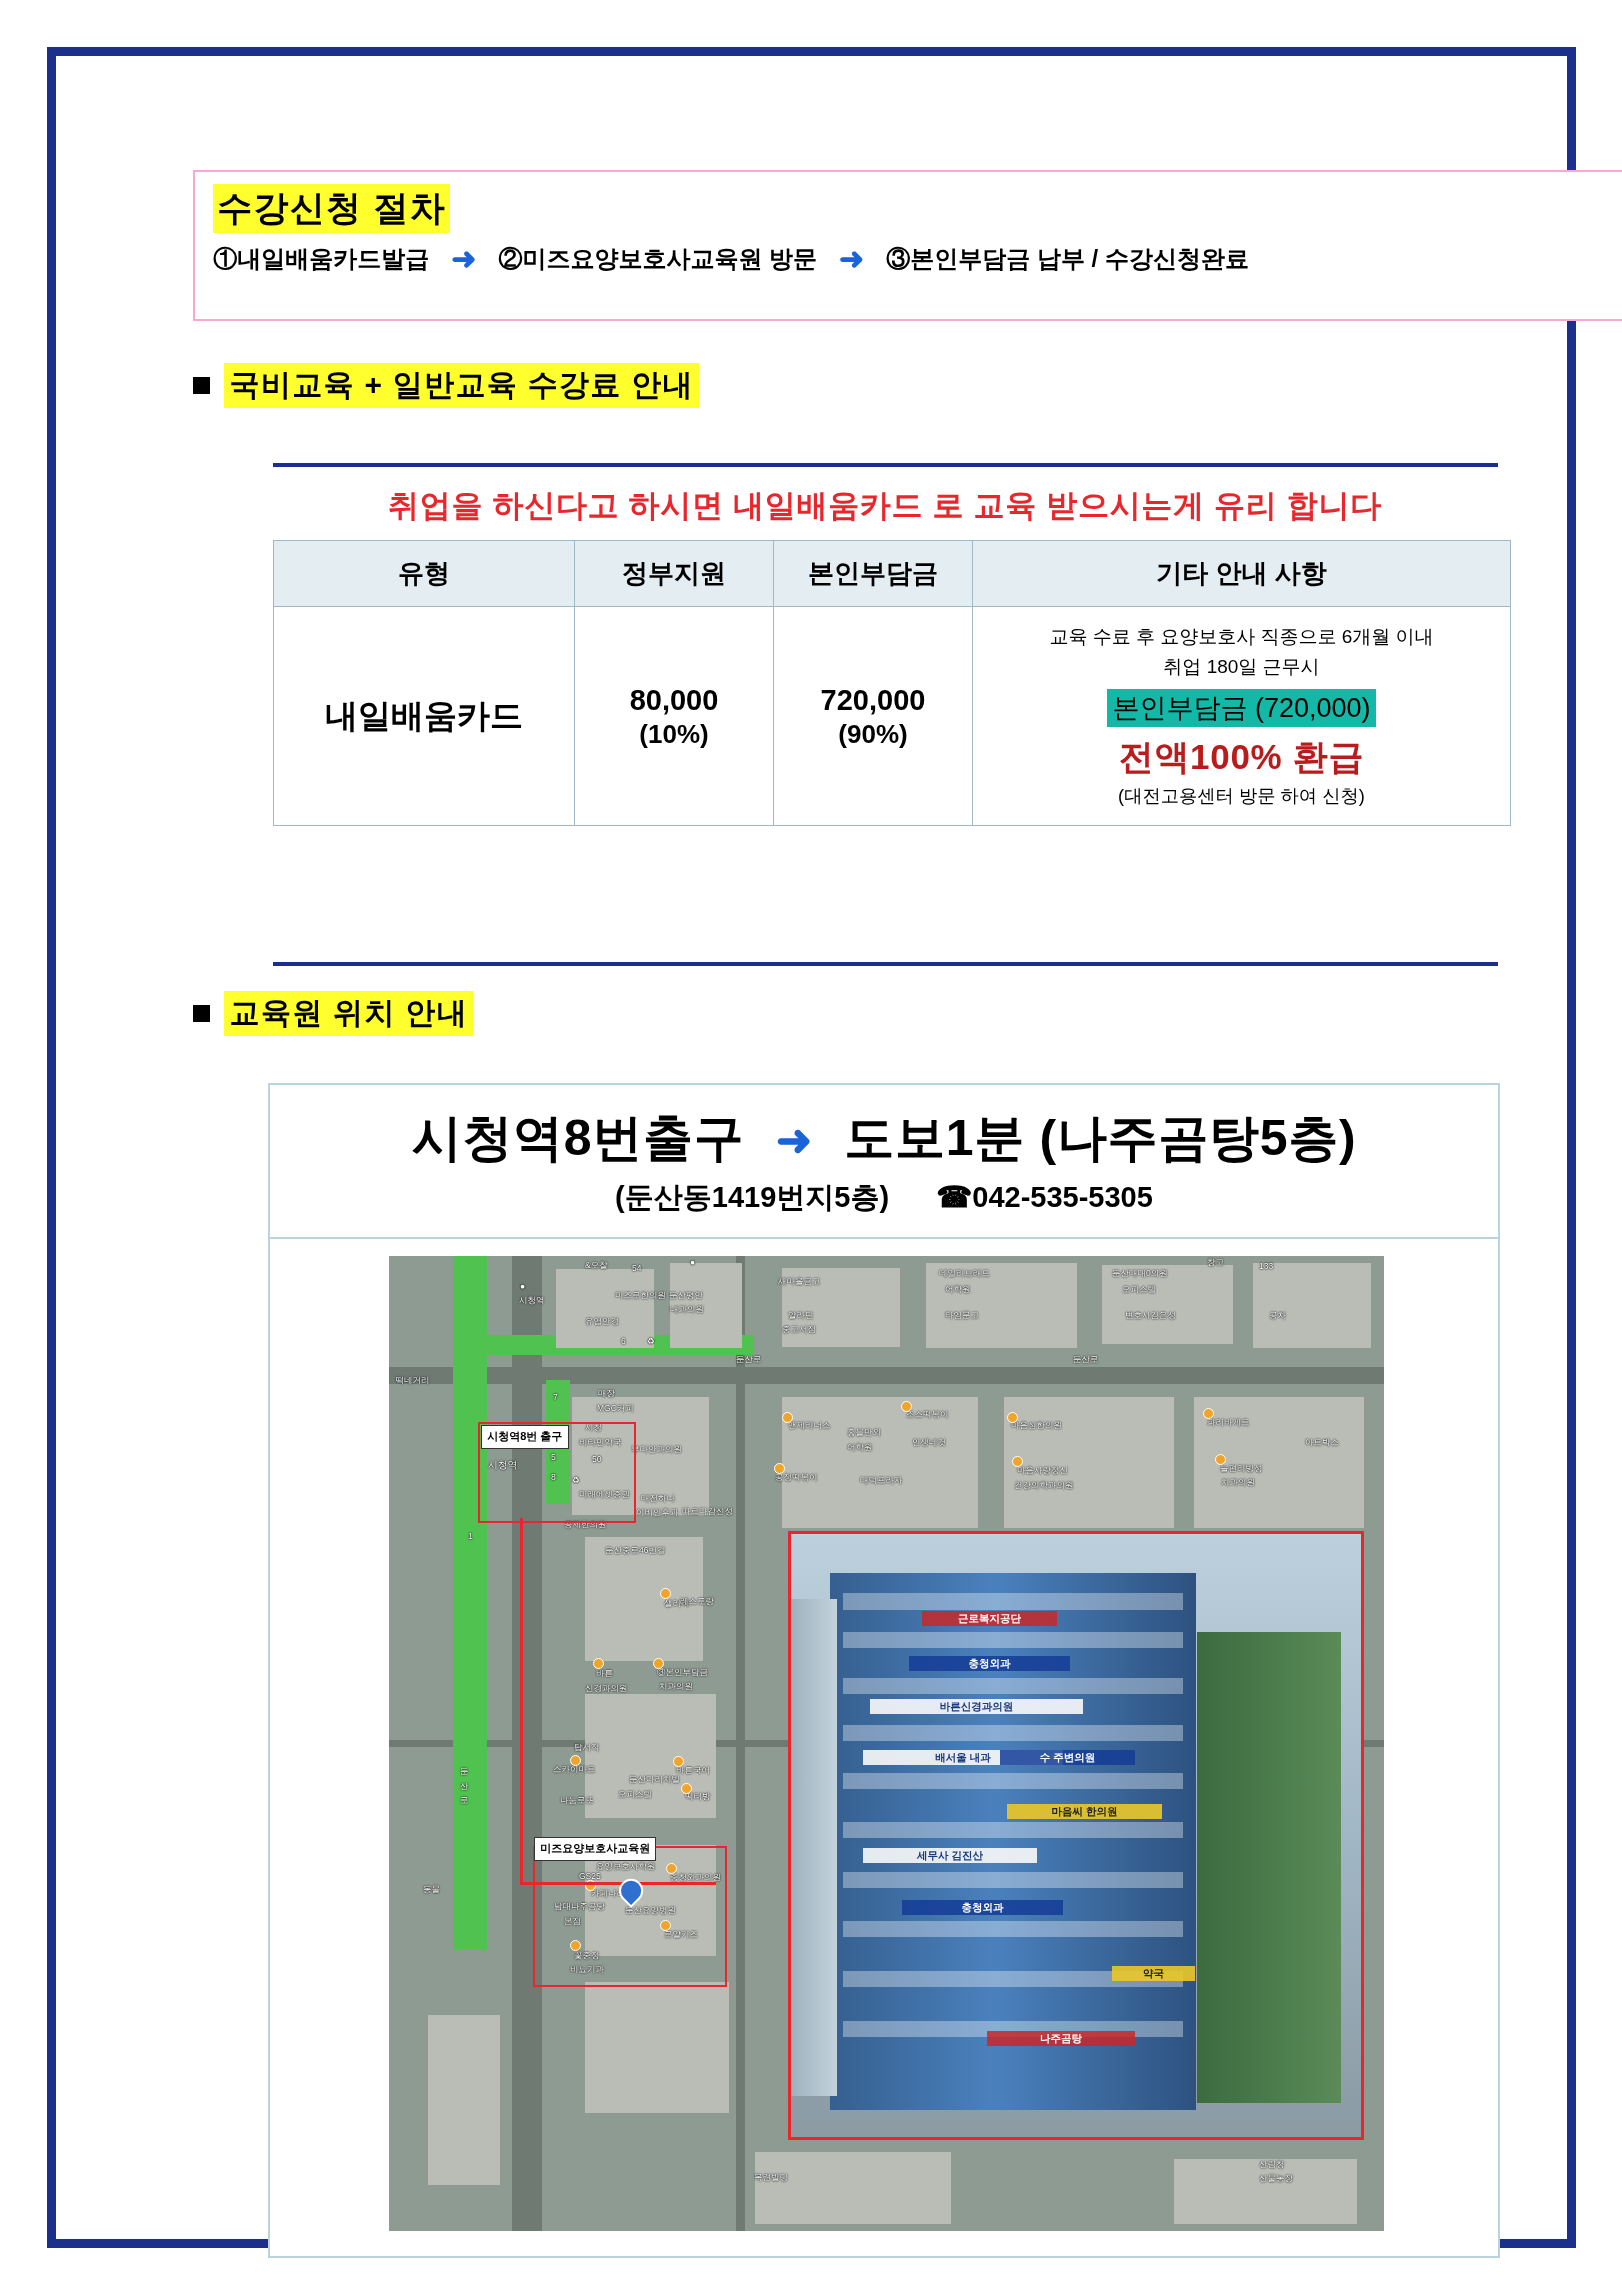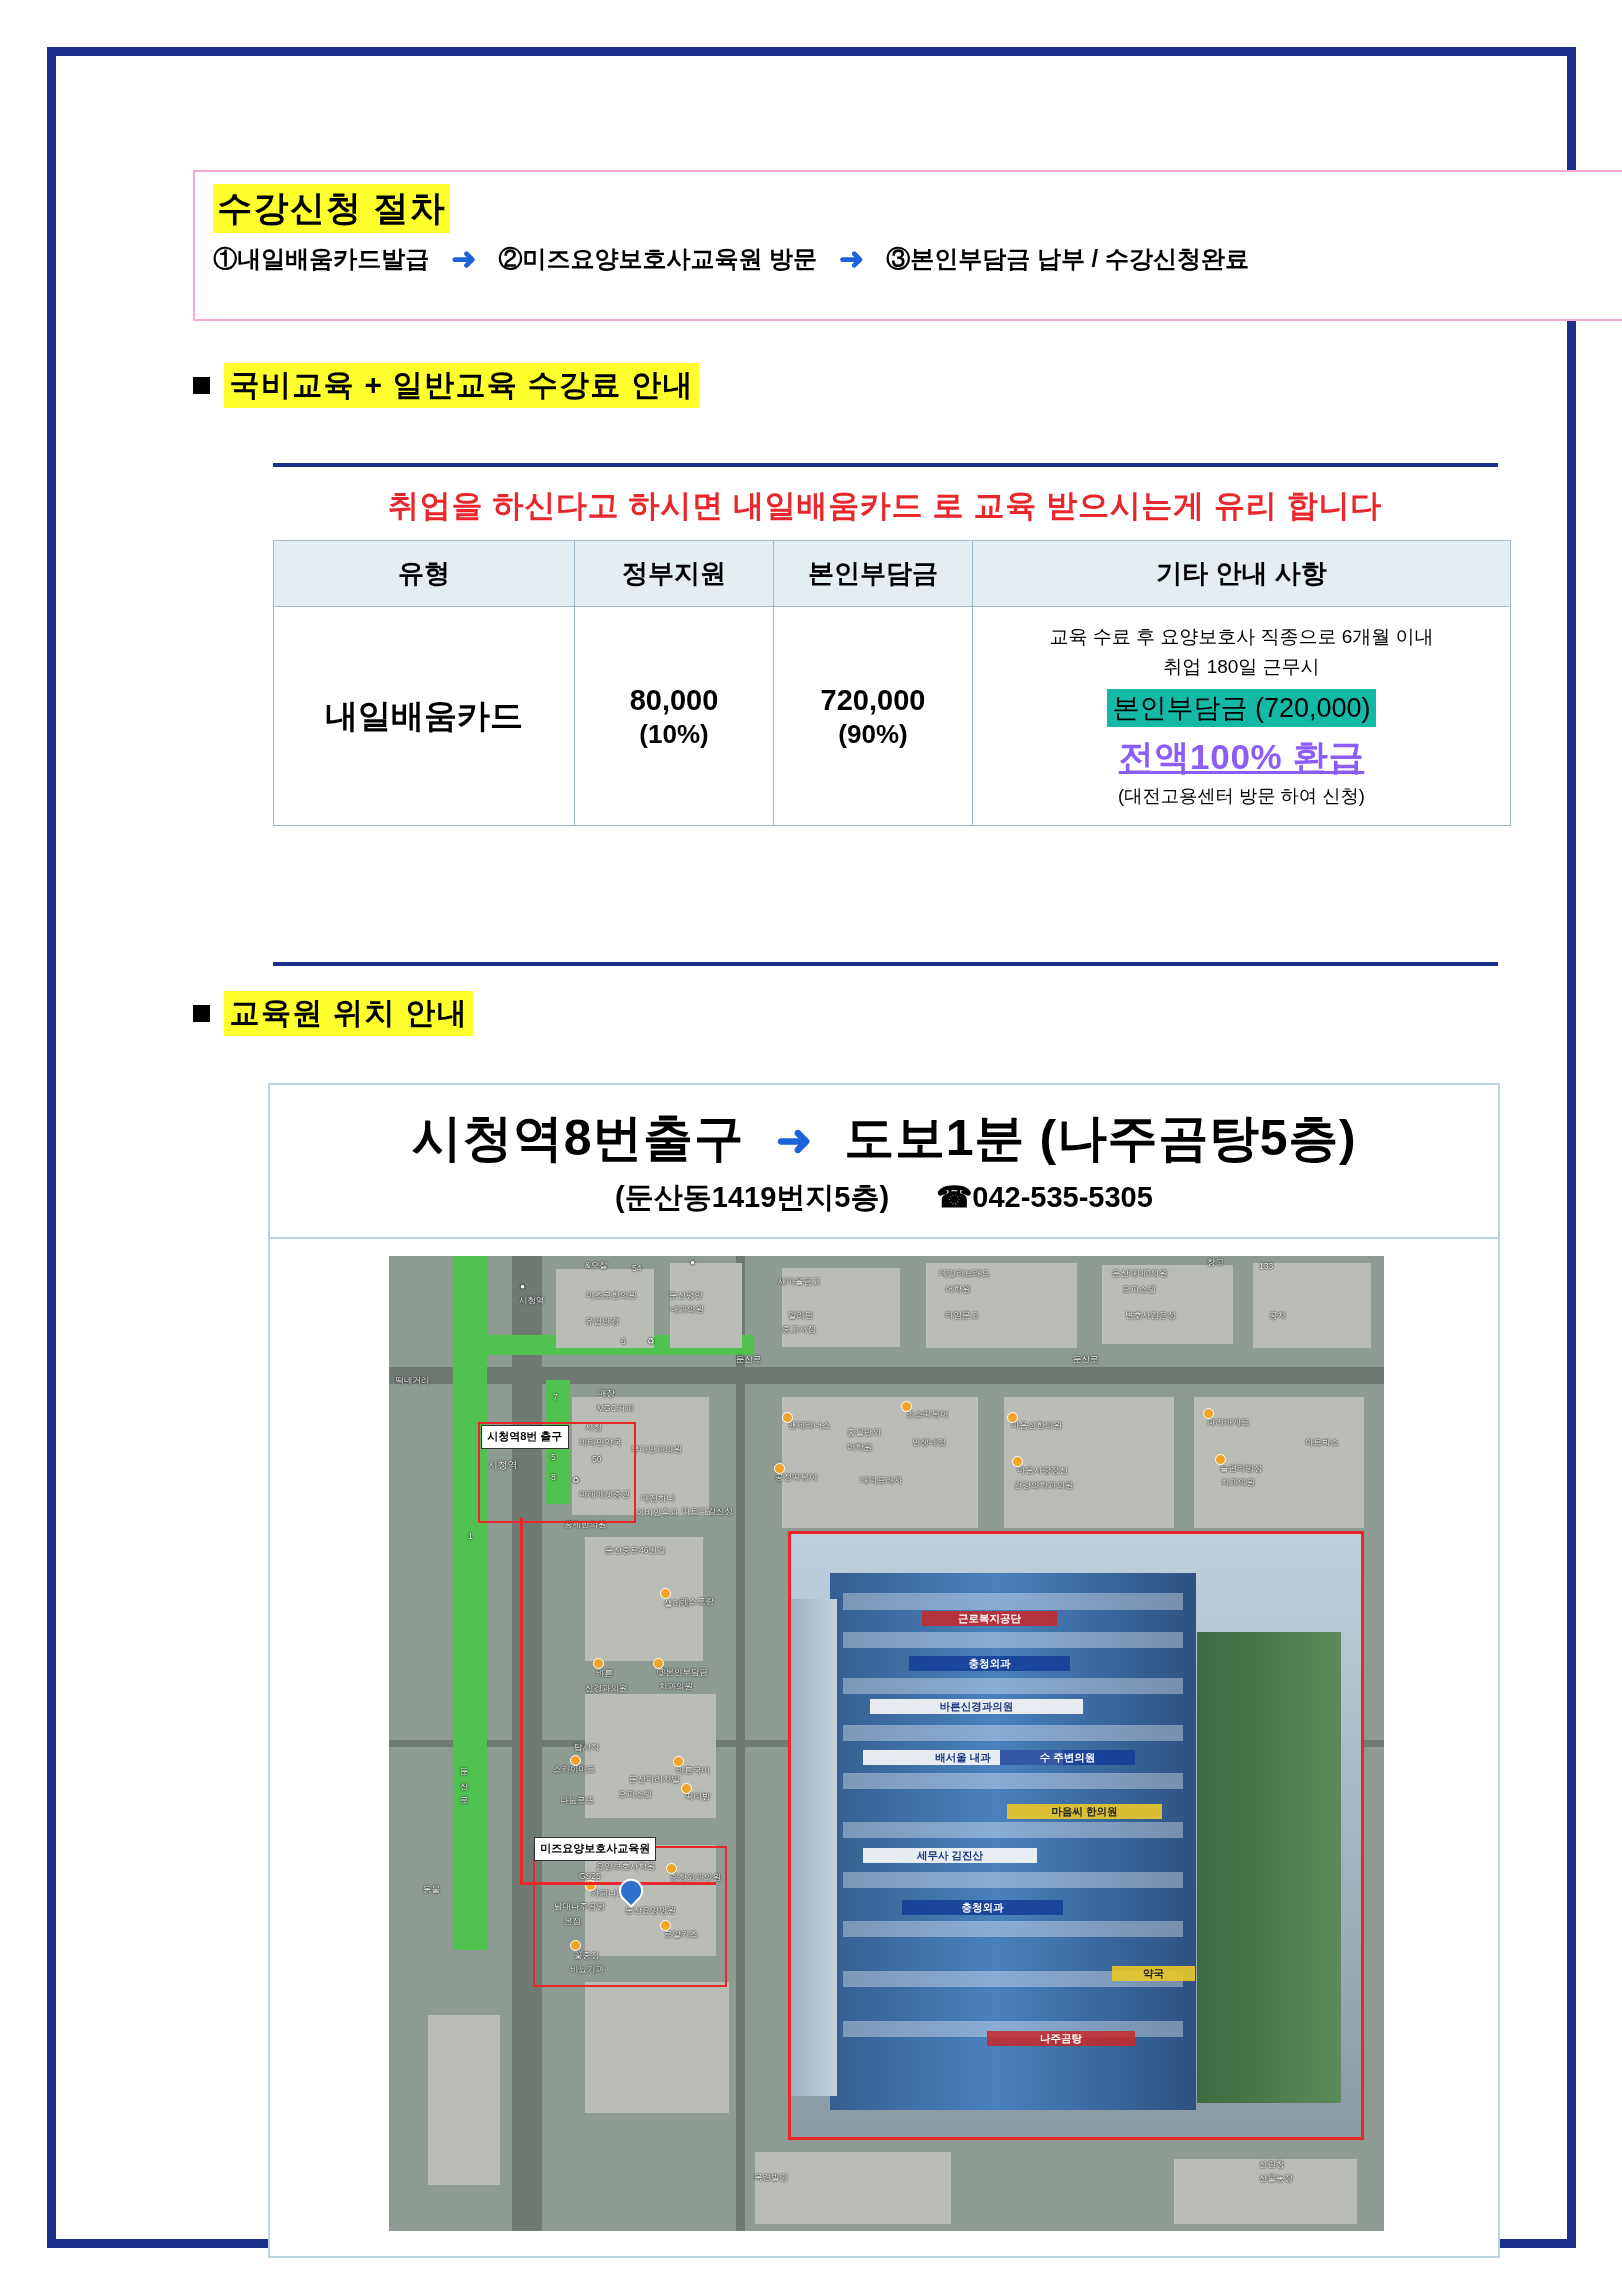--- a/index.html
+++ b/index.html
@@ -163,24 +163,23 @@
     display: inline-block;
     background: #14b8a6;
     font-size: 27px;
     font-weight: normal;
     padding: 1.3px 5.2px;
     margin: 3.9px 0 2.6px 0;
   }
   .etc-big {
     font-size: 35px;
     font-weight: bold;
-    color: #8b5cf6;
+    color: #b91c1c;
     letter-spacing: 0.7px;
     margin: 3.9px 0 2.6px 0;
-    text-decoration: underline;
   }
   .etc-small {
     font-size: 18.3px;
     color: #000;
   }
   .row2-type { height: 98px; }
   .none-txt {
     font-size: 25px;
     font-weight: bold;
     color: #1a2fd0;
@@ -424,21 +423,21 @@
         <div class="mlabel" style="left:301px; top:1.3px;">●</div>
         <div class="mlabel" style="left:389px; top:19.6px;">새마을금고</div>
         <div class="mlabel" style="left:550px; top:11.8px;">데일리브래드</div>
         <div class="mlabel" style="left:556px; top:27.5px;">어학원</div>
         <div class="mlabel" style="left:723px; top:11.8px;">둔산대대0의원</div>
         <div class="mlabel" style="left:733px; top:27.5px;">오피스텔</div>
         <div class="mlabel" style="left:870px; top:5.2px;">133</div>
         <div class="mlabel" style="left:818px; top:1.3px;">창고</div>
         <div class="mlabel" style="left:131px; top:25px;">●</div>
         <div class="mlabel" style="left:130px; top:39px;">시청역</div>
-        <div class="mlabel" style="left:169px; top:34px;padding-left:28px;">미즈로한의원</div>
+        <div class="mlabel" style="left:198px; top:34px;padding-left:28px;">미즈로한의원</div>
         <div class="mlabel" style="left:280px; top:34px;">둔산평안</div>
         <div class="mlabel" style="left:281px; top:48px;">내과의원</div>
         <div class="mlabel" style="left:196px; top:60px;">유엽안경</div>
         <div class="mlabel" style="left:399px; top:54px;">알라딘</div>
         <div class="mlabel" style="left:393px; top:68px;">중고서점</div>
         <div class="mlabel" style="left:556px; top:54px;">타임문고</div>
         <div class="mlabel" style="left:736px; top:54px;">변호사김은성</div>
         <div class="mlabel" style="left:880px; top:54px;">공차</div>
         <div class="mlabel" style="left:232px; top:80px;">6</div>
         <div class="mlabel" style="left:258px; top:80px;">♻</div>

